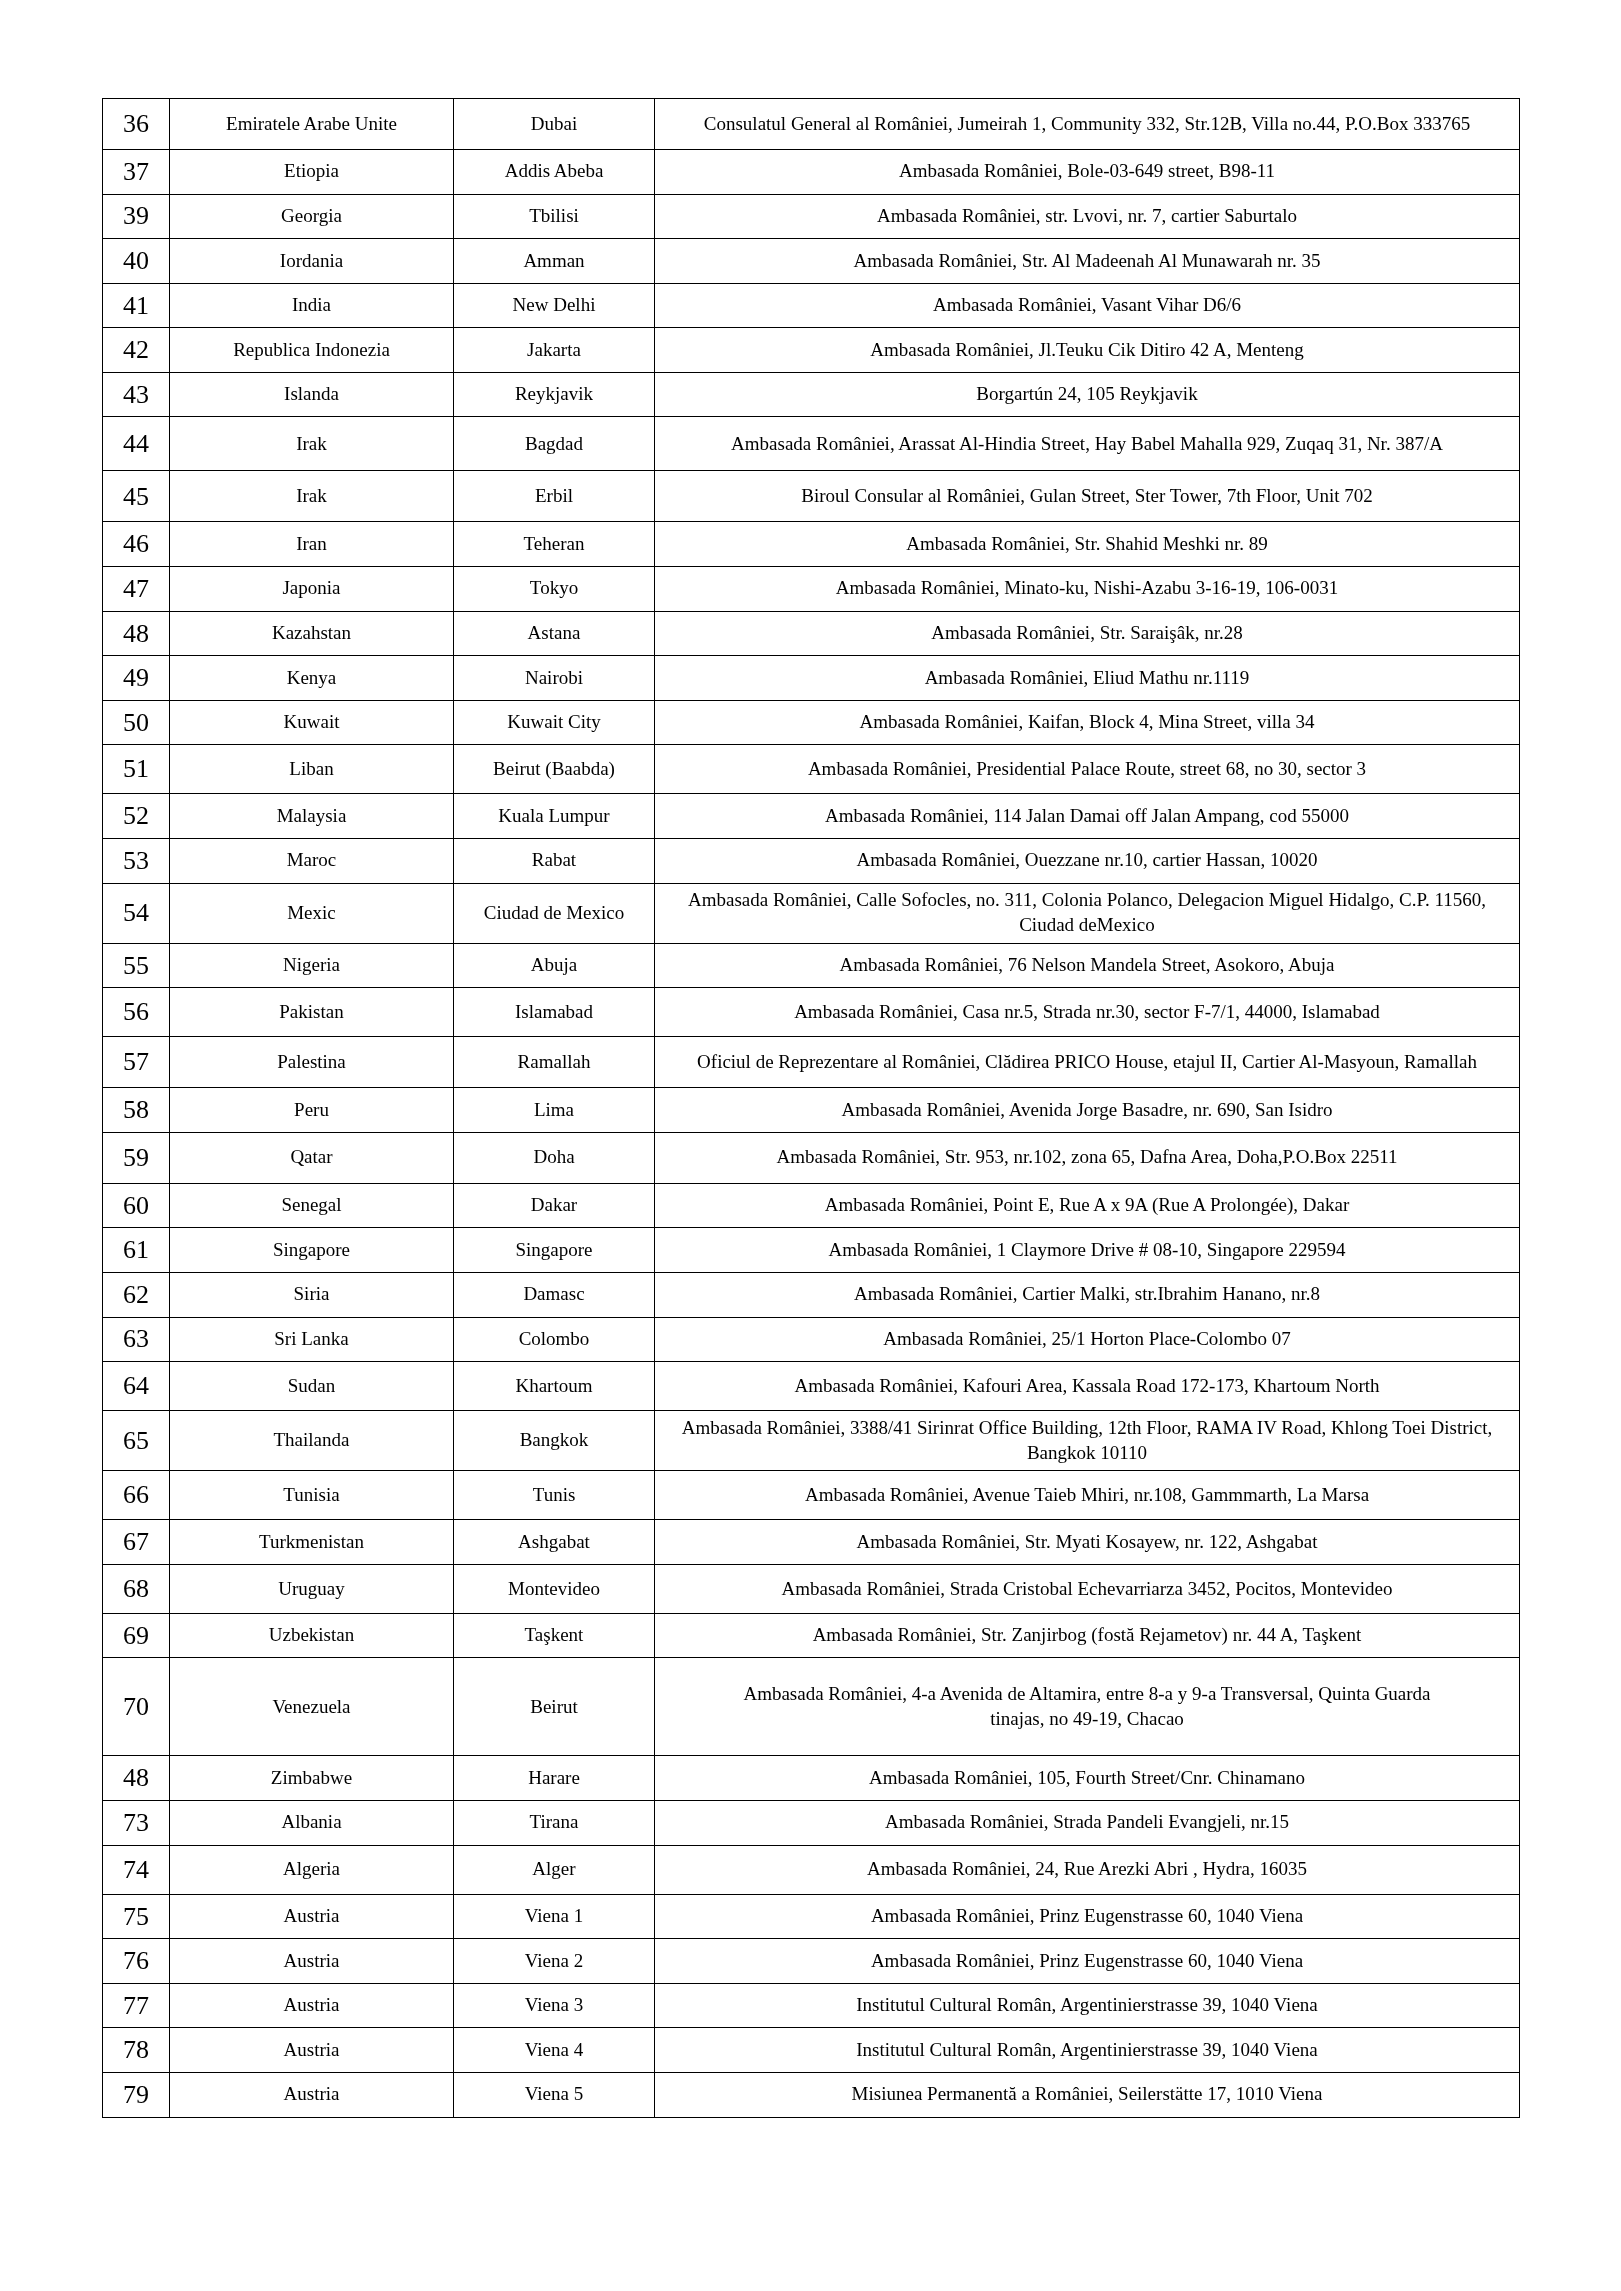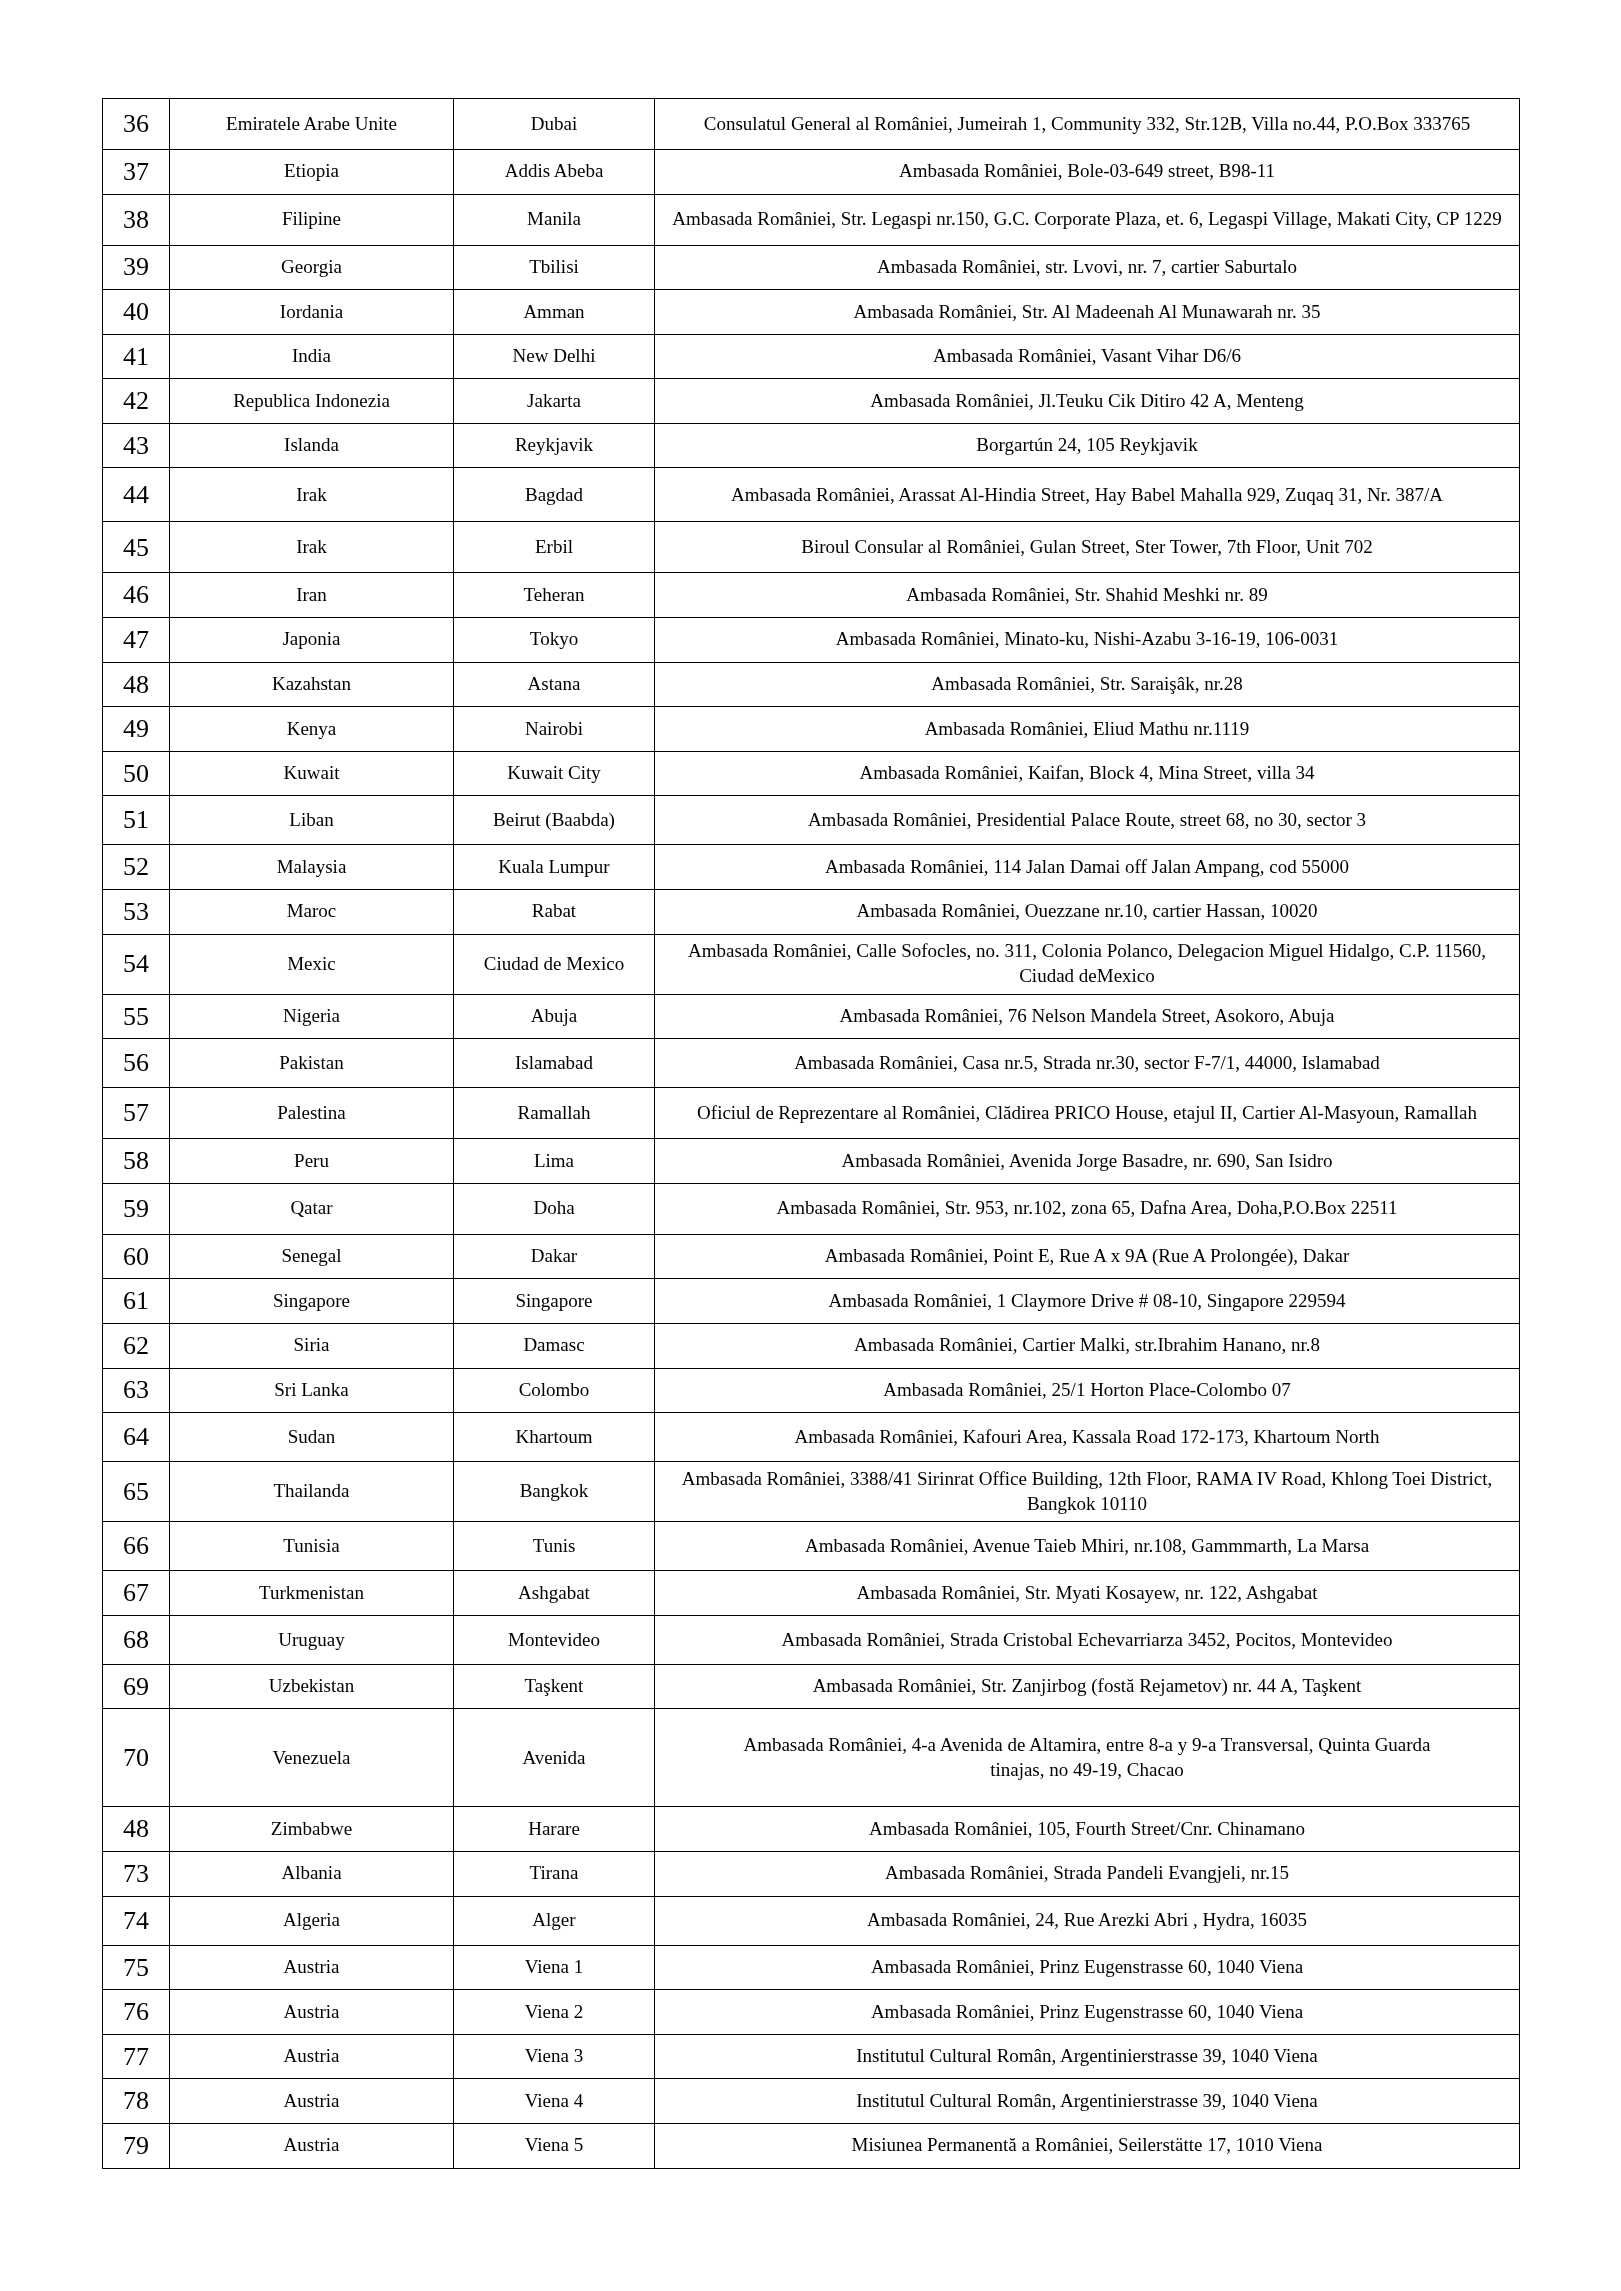--- a/index.html
+++ b/index.html
@@ -62,26 +62,20 @@
           <td class="country">Emiratele Arabe Unite</td>
           <td class="city">Dubai</td>
           <td class="address">Consulatul General al României, Jumeirah 1, Community 332, Str.12B, Villa no.44, P.O.Box 333765</td>
         </tr>
         <tr style="height: 29px;">
           <td class="idx">37</td>
           <td class="country">Etiopia</td>
           <td class="city">Addis Abeba</td>
           <td class="address">Ambasada României, Bole-03-649 street, B98-11</td>
         </tr>
-        <tr style="height: 51px;">
-          <td class="idx">38</td>
-          <td class="country">Filipine</td>
-          <td class="city">Manila</td>
-          <td class="address">Ambasada României, Str. Legaspi nr.150, G.C. Corporate Plaza, et. 6, Legaspi Village, Makati City, CP 1229</td>
-        </tr>
         <tr style="height: 29px;">
           <td class="idx">39</td>
           <td class="country">Georgia</td>
           <td class="city">Tbilisi</td>
           <td class="address">Ambasada României, str. Lvovi, nr. 7, cartier Saburtalo</td>
         </tr>
         <tr style="height: 29px;">
           <td class="idx">40</td>
           <td class="country">Iordania</td>
           <td class="city">Amman</td>
@@ -257,21 +251,21 @@
         </tr>
         <tr style="height: 29px;">
           <td class="idx">69</td>
           <td class="country">Uzbekistan</td>
           <td class="city">Taşkent</td>
           <td class="address">Ambasada României, Str. Zanjirbog (fostă Rejametov) nr. 44 A, Taşkent</td>
         </tr>
         <tr style="height: 98px;">
           <td class="idx">70</td>
           <td class="country">Venezuela</td>
-          <td class="city">Avenida</td>
+          <td class="city">Beirut</td>
           <td class="address">Ambasada României, 4-a Avenida de Altamira, entre 8-a y 9-a Transversal, Quinta Guarda<br>tinajas, no 49-19, Chacao</td>
         </tr>
         <tr style="height: 29px;">
           <td class="idx">48</td>
           <td class="country">Zimbabwe</td>
           <td class="city">Harare</td>
           <td class="address">Ambasada României, 105, Fourth Street/Cnr. Chinamano</td>
         </tr>
         <tr style="height: 29px; padding-left: 20px;">
           <td class="idx">73</td>

